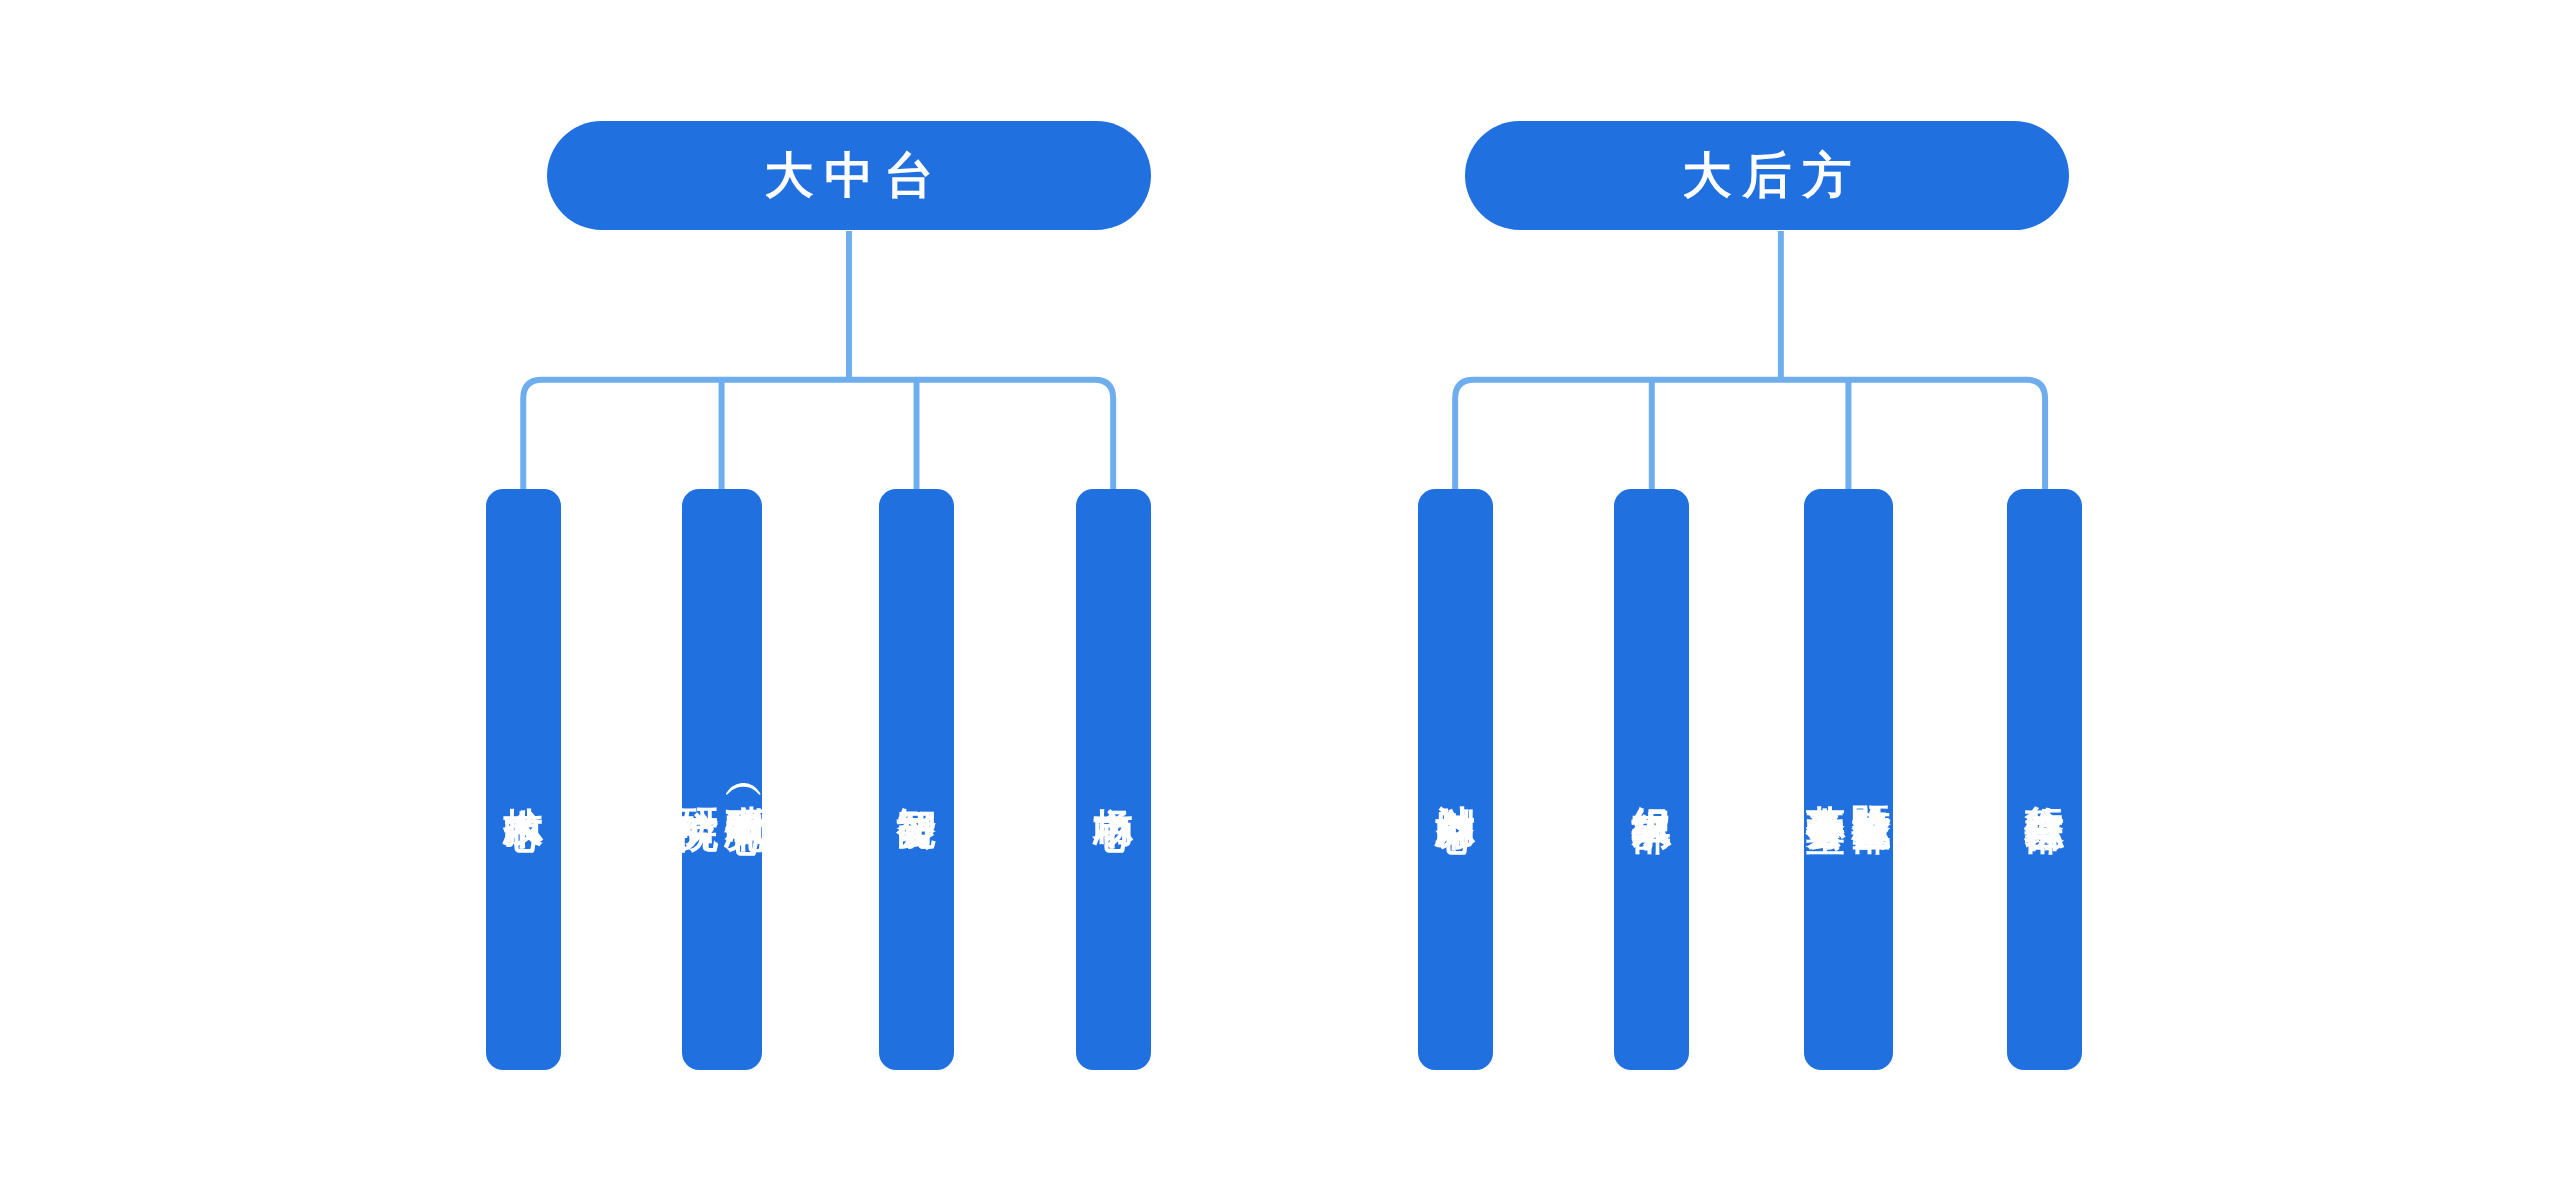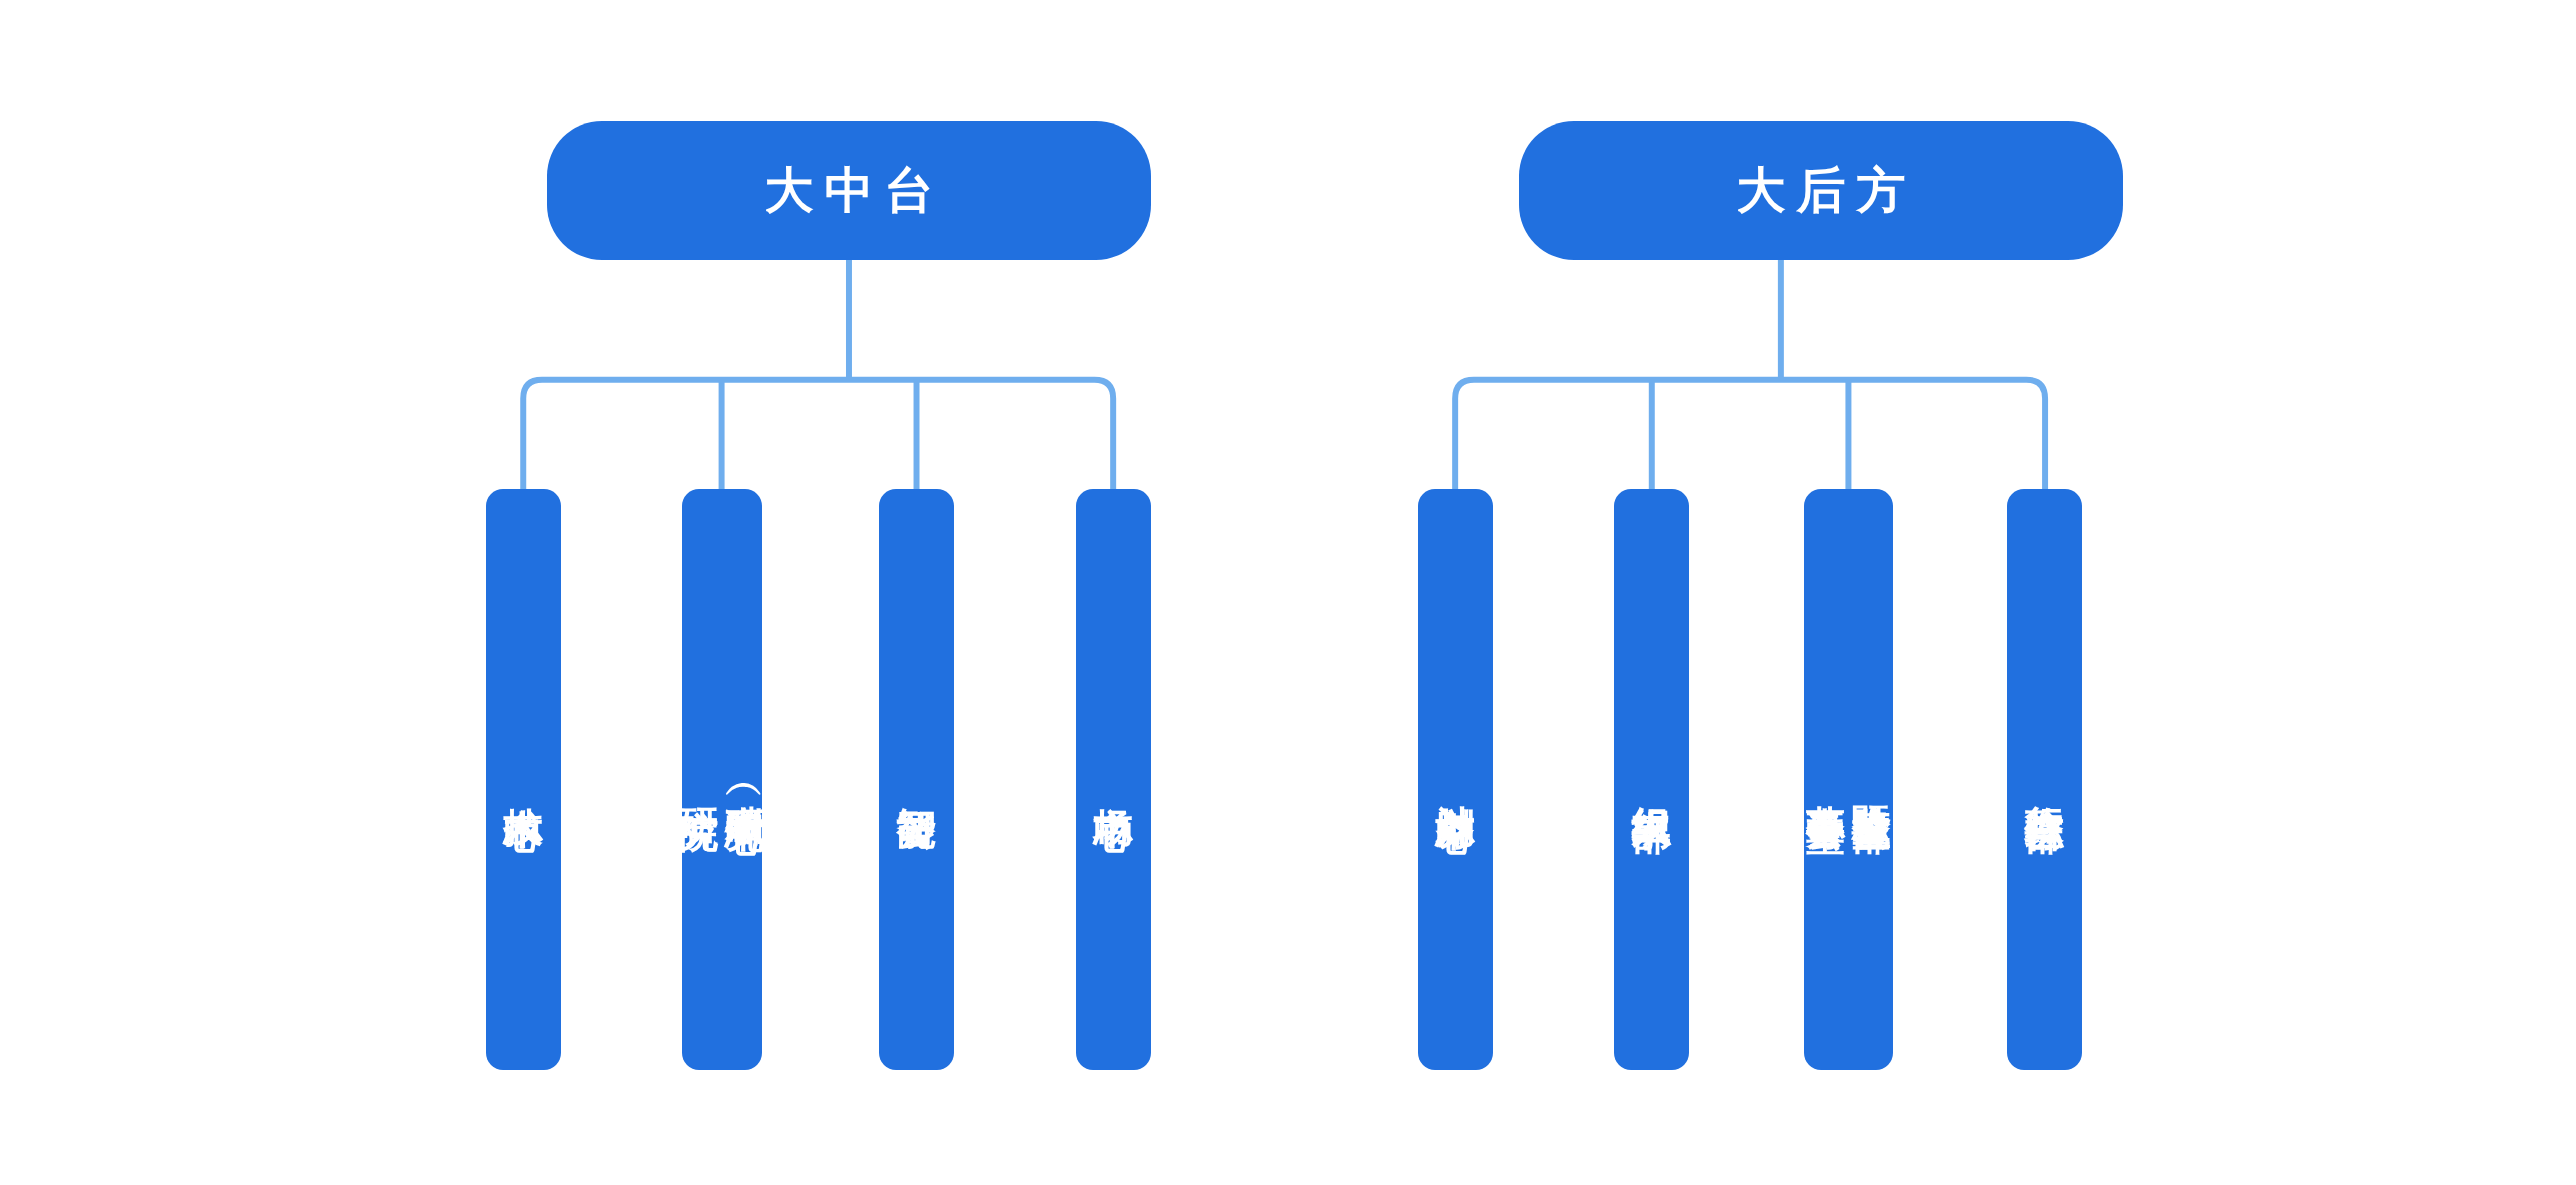--- a/index.html
+++ b/index.html
@@ -27,40 +27,40 @@
     left: 0;
     top: 0;
     width: 2576px;
     height: 1186px;
     pointer-events: none;
   }
 
   
   .group-header {
     position: absolute;
-    height: 139px;
+    height: 109px;
     border-radius: 55px;
     background: #2170DF;
     display: flex;
     align-items: center;
     justify-content: center;
     box-sizing: border-box;
   }
   .group-header-label {
     color: #ffffff;
     font-size: 49px;
     font-weight: 700;
     letter-spacing: 11px;
     text-indent: 11px;
     line-height: 1;
     white-space: nowrap;
   }
 
   #group-header-0 { left: 547px;  top: 121px; width: 604px; }
-  #group-header-1 { left: 1519px; top: 121px; width: 604px; }
+  #group-header-1 { left: 1465px; top: 121px; width: 604px; }
 
   
   .node-card {
     position: absolute;
     top: 489px;
     height: 581px;
     background: #2170DF;
     border-radius: 17px;
     display: flex;
     align-items: center;

